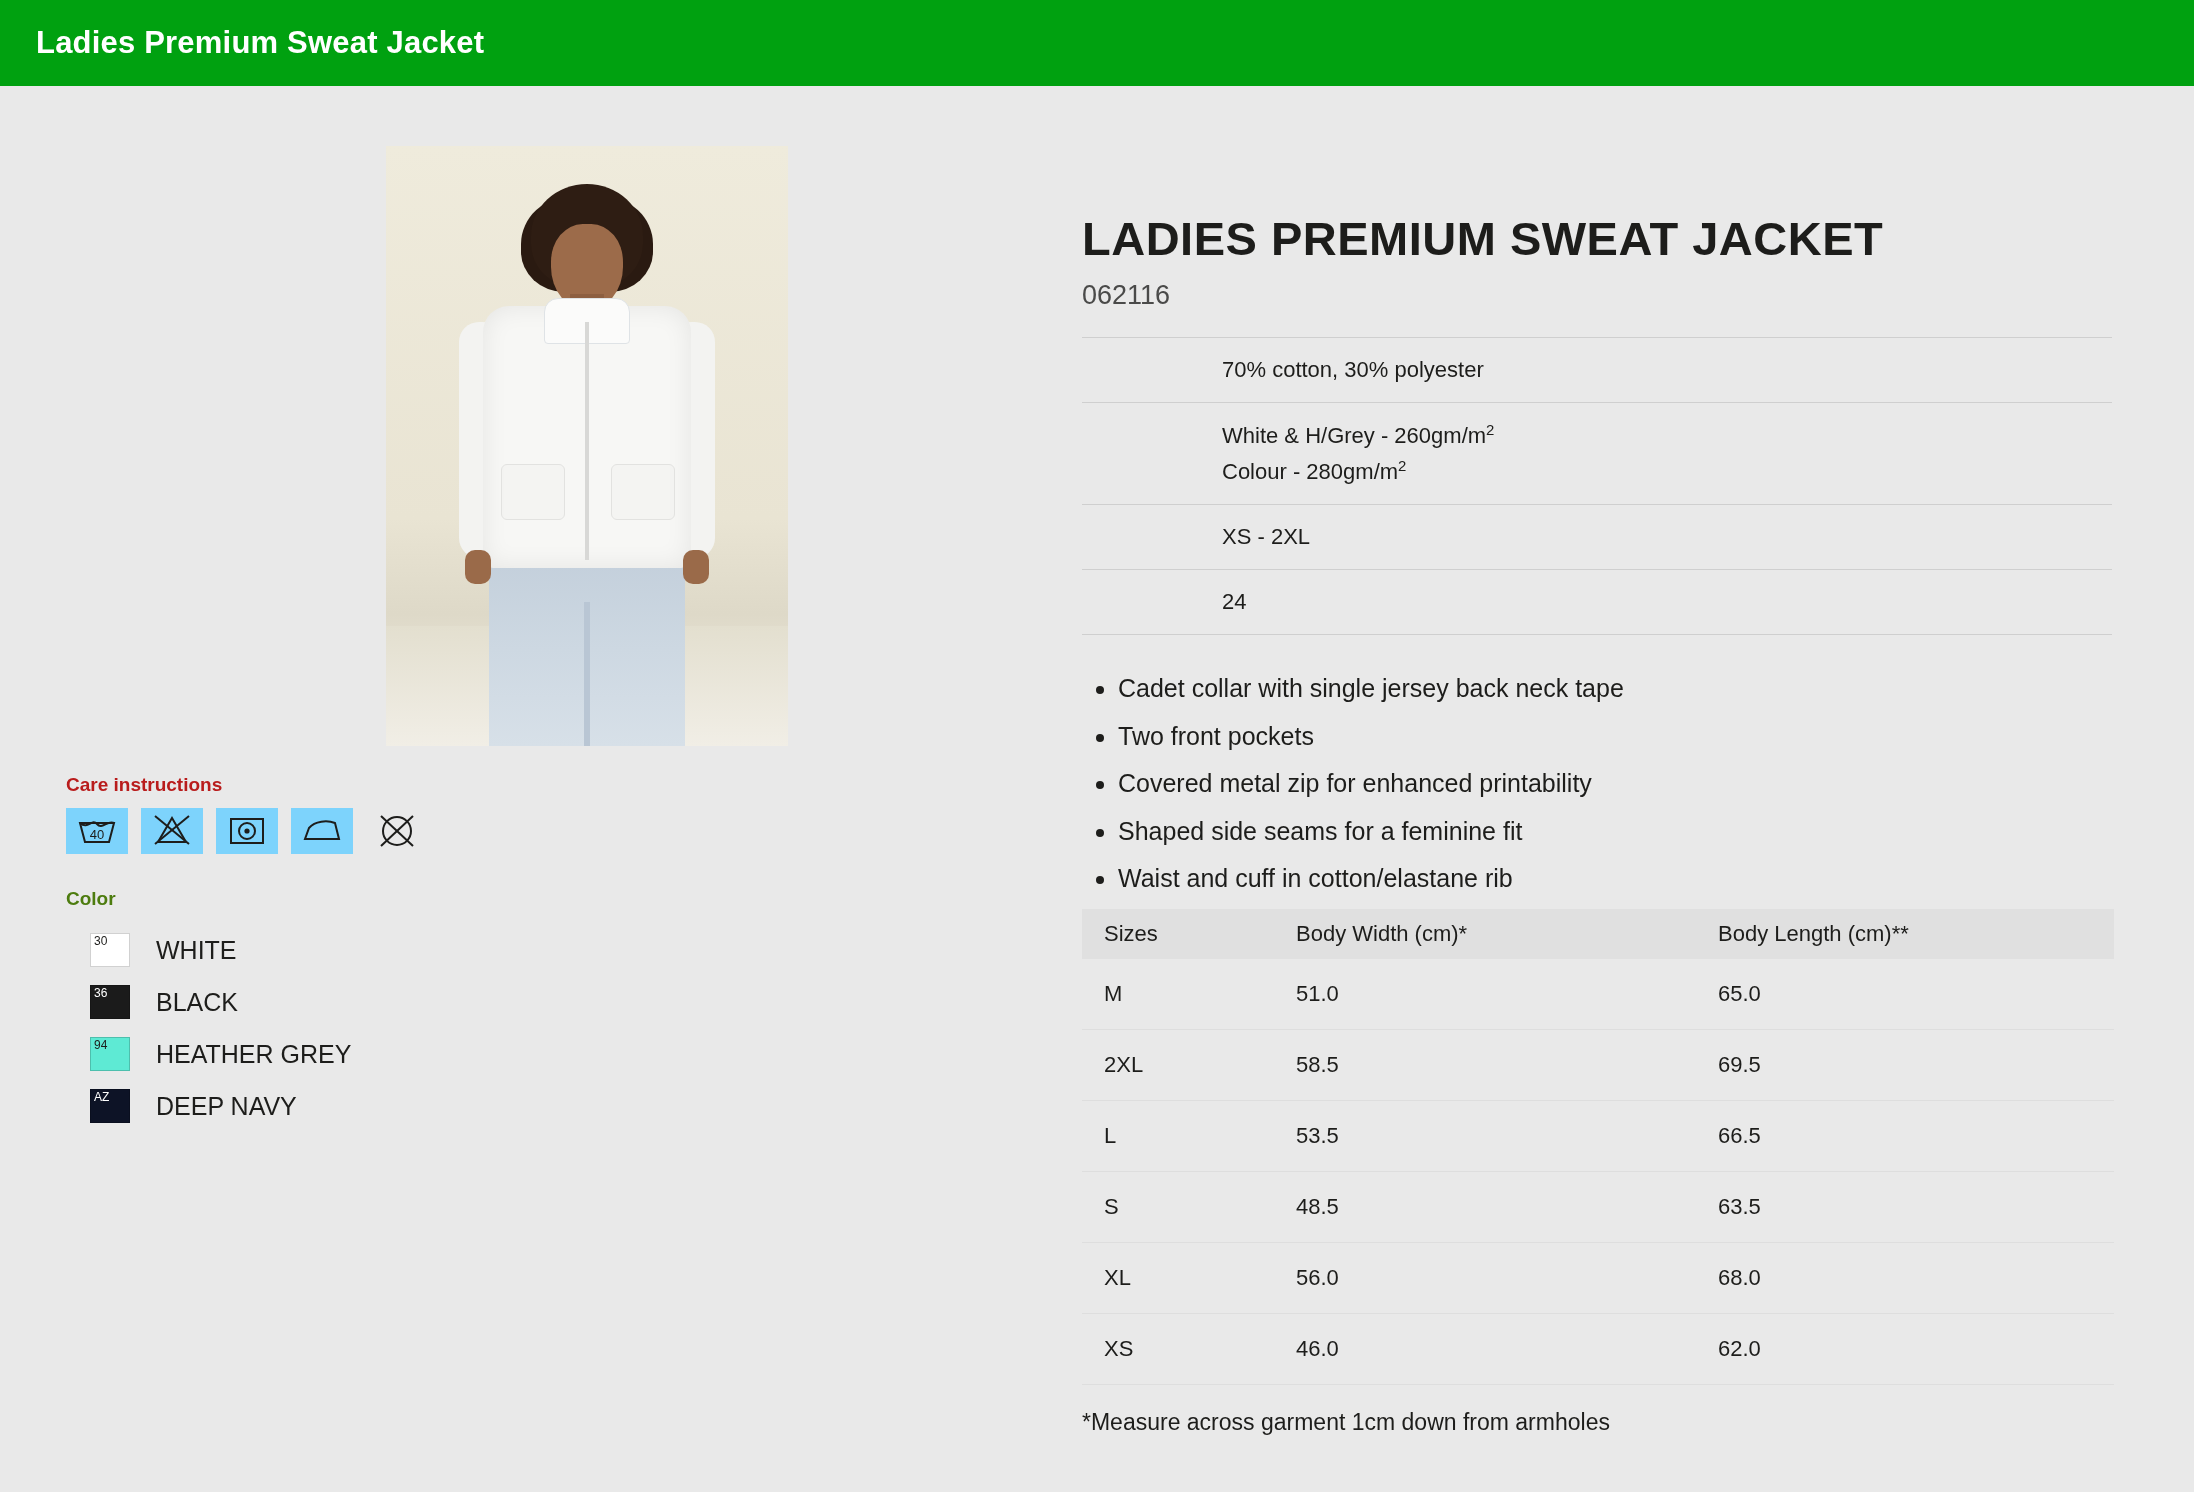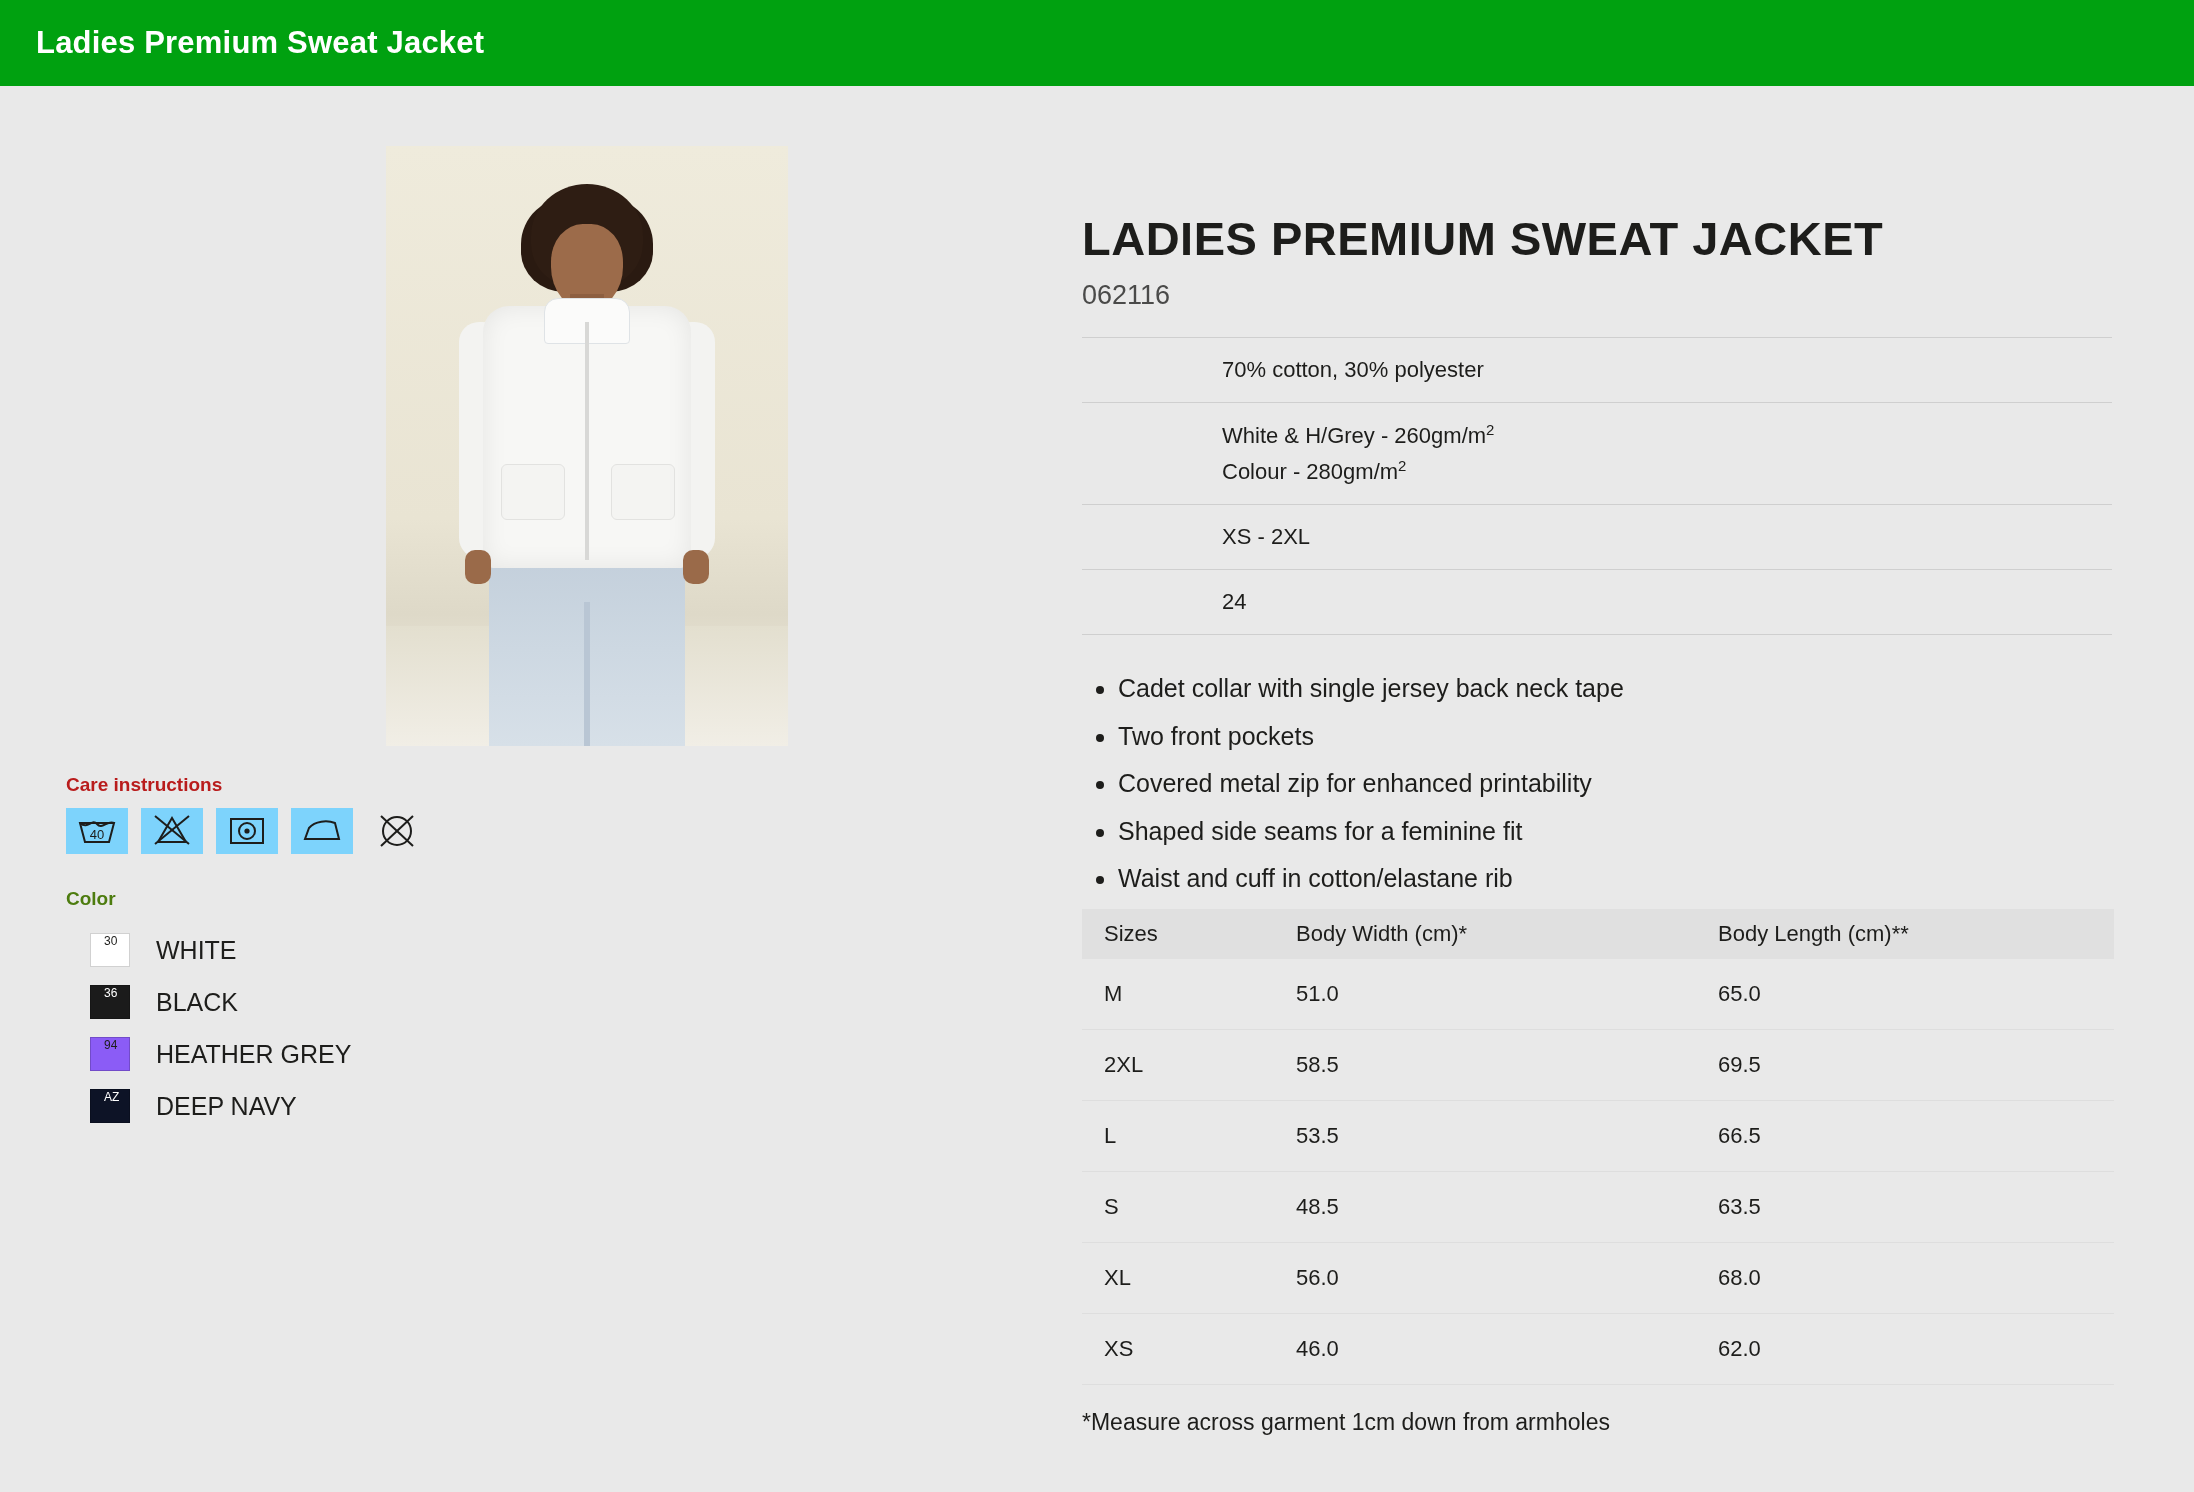--- a/index.html
+++ b/index.html
@@ -210,21 +210,21 @@
   .swatch {
     width: 40px;
     height: 34px;
     position: relative;
     flex: 0 0 auto;
     border: 1px solid rgba(0,0,0,0.18);
     box-sizing: border-box;
   }
   .swatch .code {
     position: absolute;
-    top: 1px; left: 13px;
+    top: 1px; left: 3px;
     font-size: 12px;
     line-height: 12px;
   }
   .color-name {
     margin-left: 26px;
     font-size: 25px;
     color: #1d1d1b;
   }
 
   
@@ -385,21 +385,21 @@
       </div>
 
       <div class="color-row">
         <span class="swatch" style="background:#1b1b1b">
           <span class="code" style="color:#ffffff">36</span>
         </span>
         <span class="color-name">BLACK</span>
       </div>
 
       <div class="color-row">
-        <span class="swatch" style="background:#8b5cf6">
+        <span class="swatch" style="background:#5eead4">
           <span class="code" style="color:#1d1d1b">94</span>
         </span>
         <span class="color-name">HEATHER GREY</span>
       </div>
 
       <div class="color-row">
         <span class="swatch" style="background:#0d1326">
           <span class="code" style="color:#ffffff">AZ</span>
         </span>
         <span class="color-name">DEEP NAVY</span>

